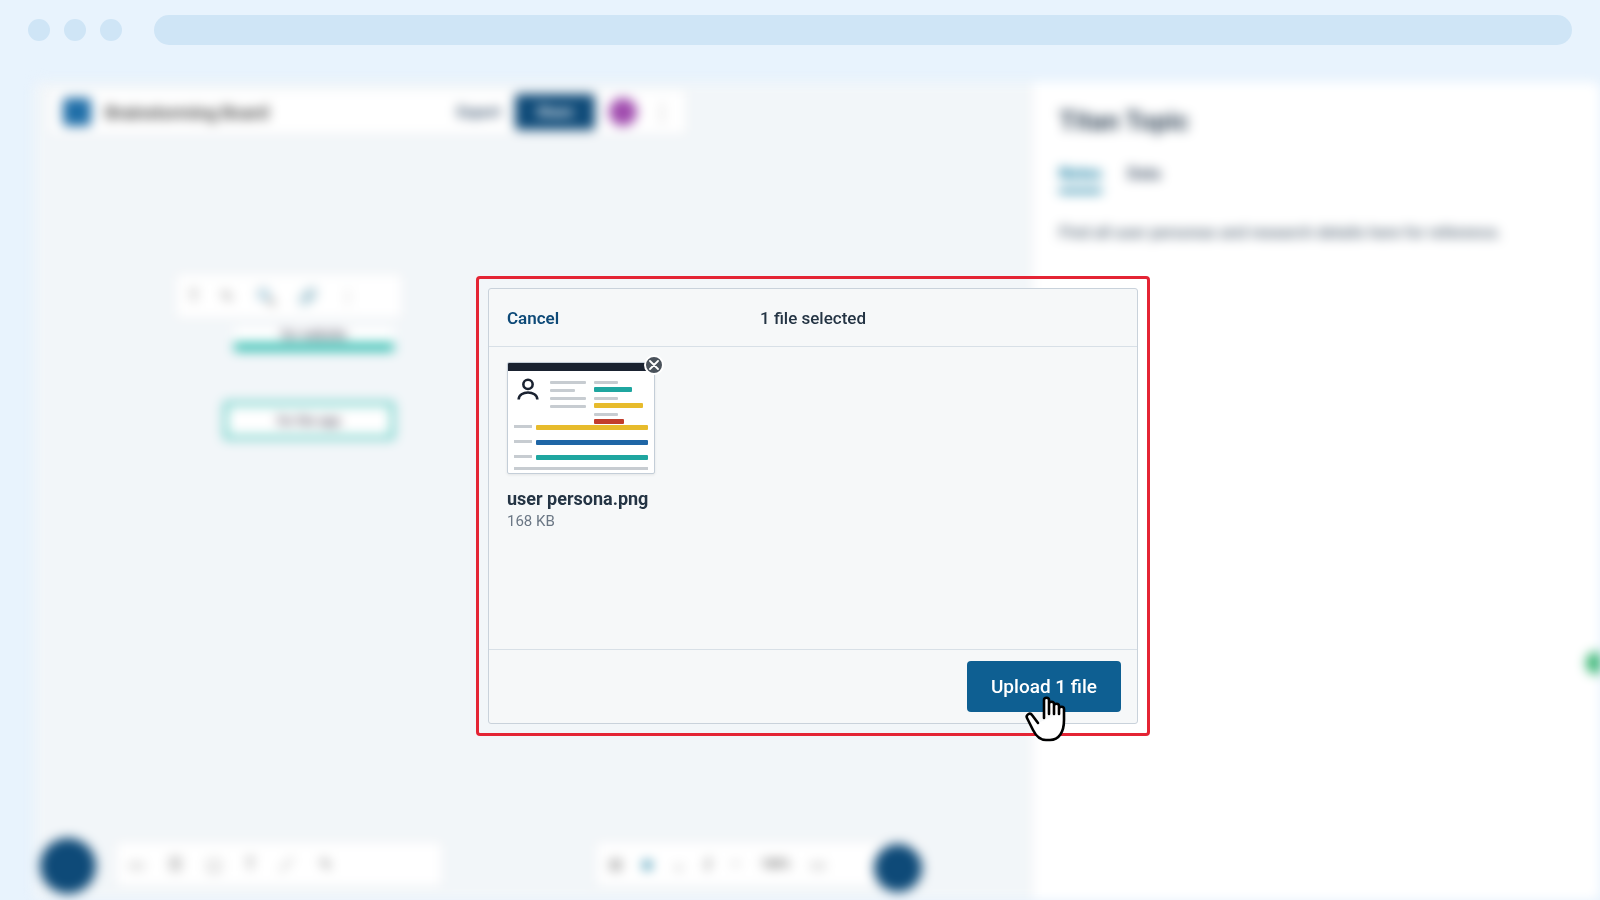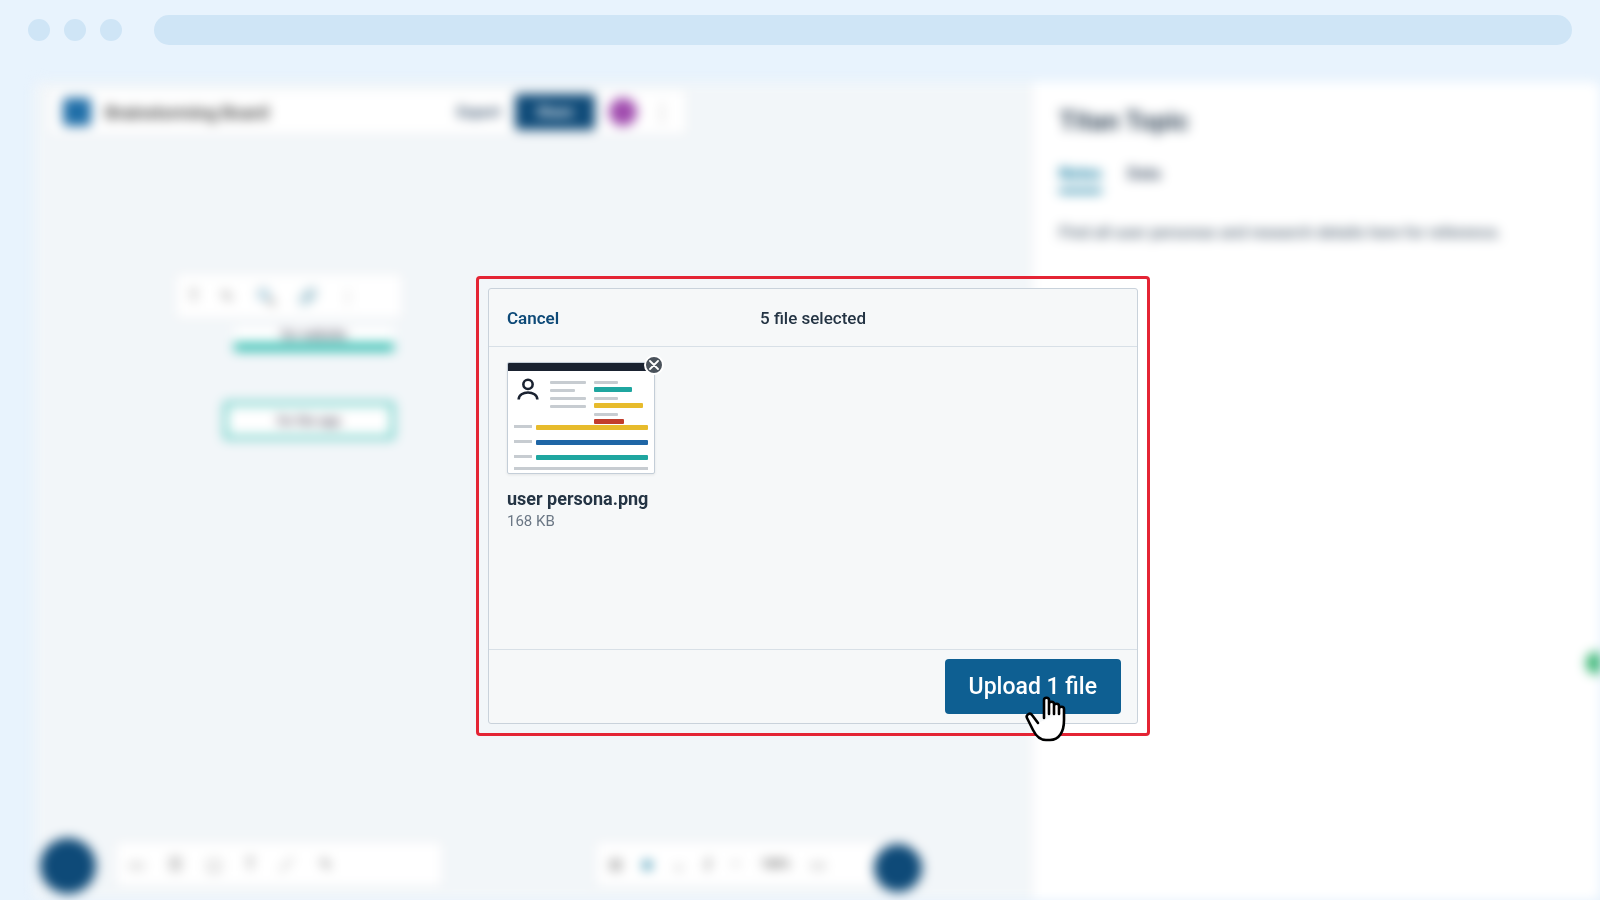--- a/index.html
+++ b/index.html
@@ -242,21 +242,21 @@
       border-top: 1px solid #d8e0e7;
       display: flex;
       align-items: center;
       justify-content: flex-end;
       padding: 0 16px;
     }
     .upload-btn {
       background: #0e5f92;
       color: #fff;
       border: none;
-      font-size: 23px;
+      font-size: 19px;
       font-weight: 500;
       padding: 14px 24px;
       border-radius: 4px;
       cursor: pointer;
     }
 
     
     .cursor-hand {
       position: absolute;
       top: 688px;
@@ -326,21 +326,21 @@
   <div class="bd-fab-bl"></div>
   <div class="bd-fab-brush"></div>
   <div class="bd-green-dot"></div>
 </div>
 
 <div class="modal-wrap">
   <div class="modal">
 
     <div class="modal-header" style="position:relative">
       <button class="cancel">Cancel</button>
-      <span class="status">5 file selected</span>
+      <span class="status">1 file selected</span>
       <span></span>
     </div>
 
     <div class="modal-body">
       <div class="file-card">
         <div class="thumb">
           <div class="thumb-top"></div>
           <svg class="user" width="28" height="28" viewBox="0 0 24 24" fill="none" stroke="#1a2230" stroke-width="2.2">
             <circle cx="12" cy="8" r="4"></circle>
             <path d="M4 21c0-4 4-6 8-6s8 2 8 6"></path>

